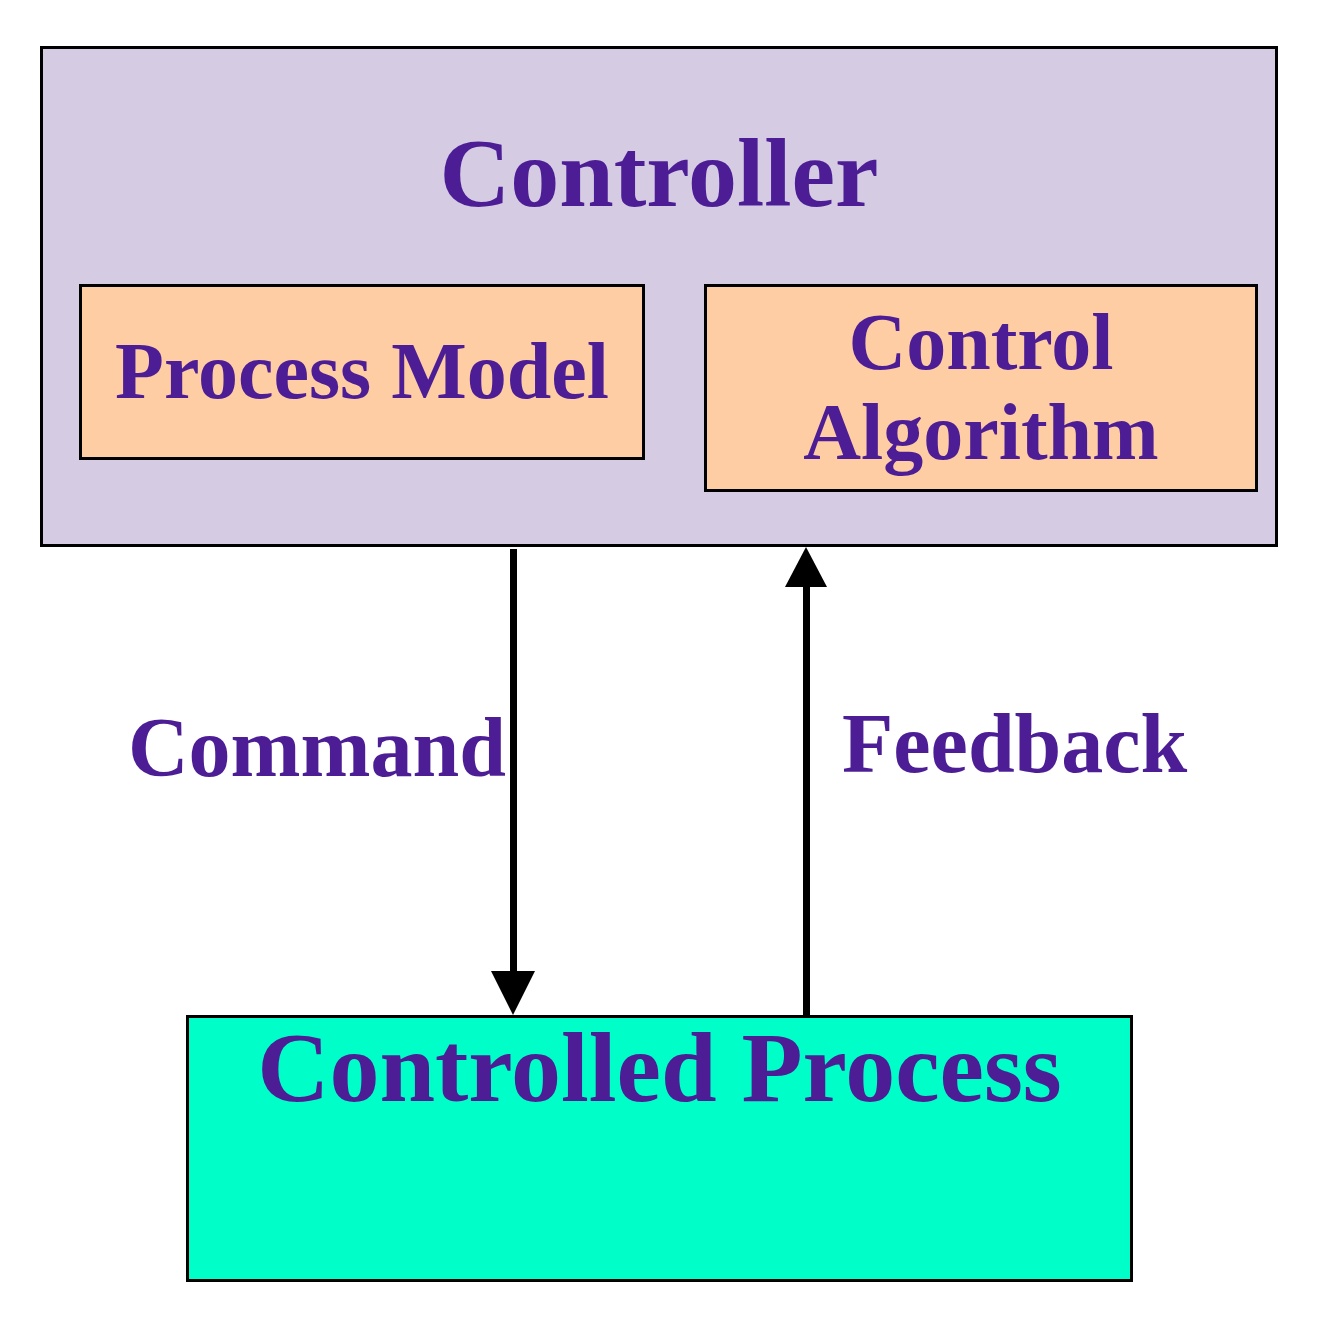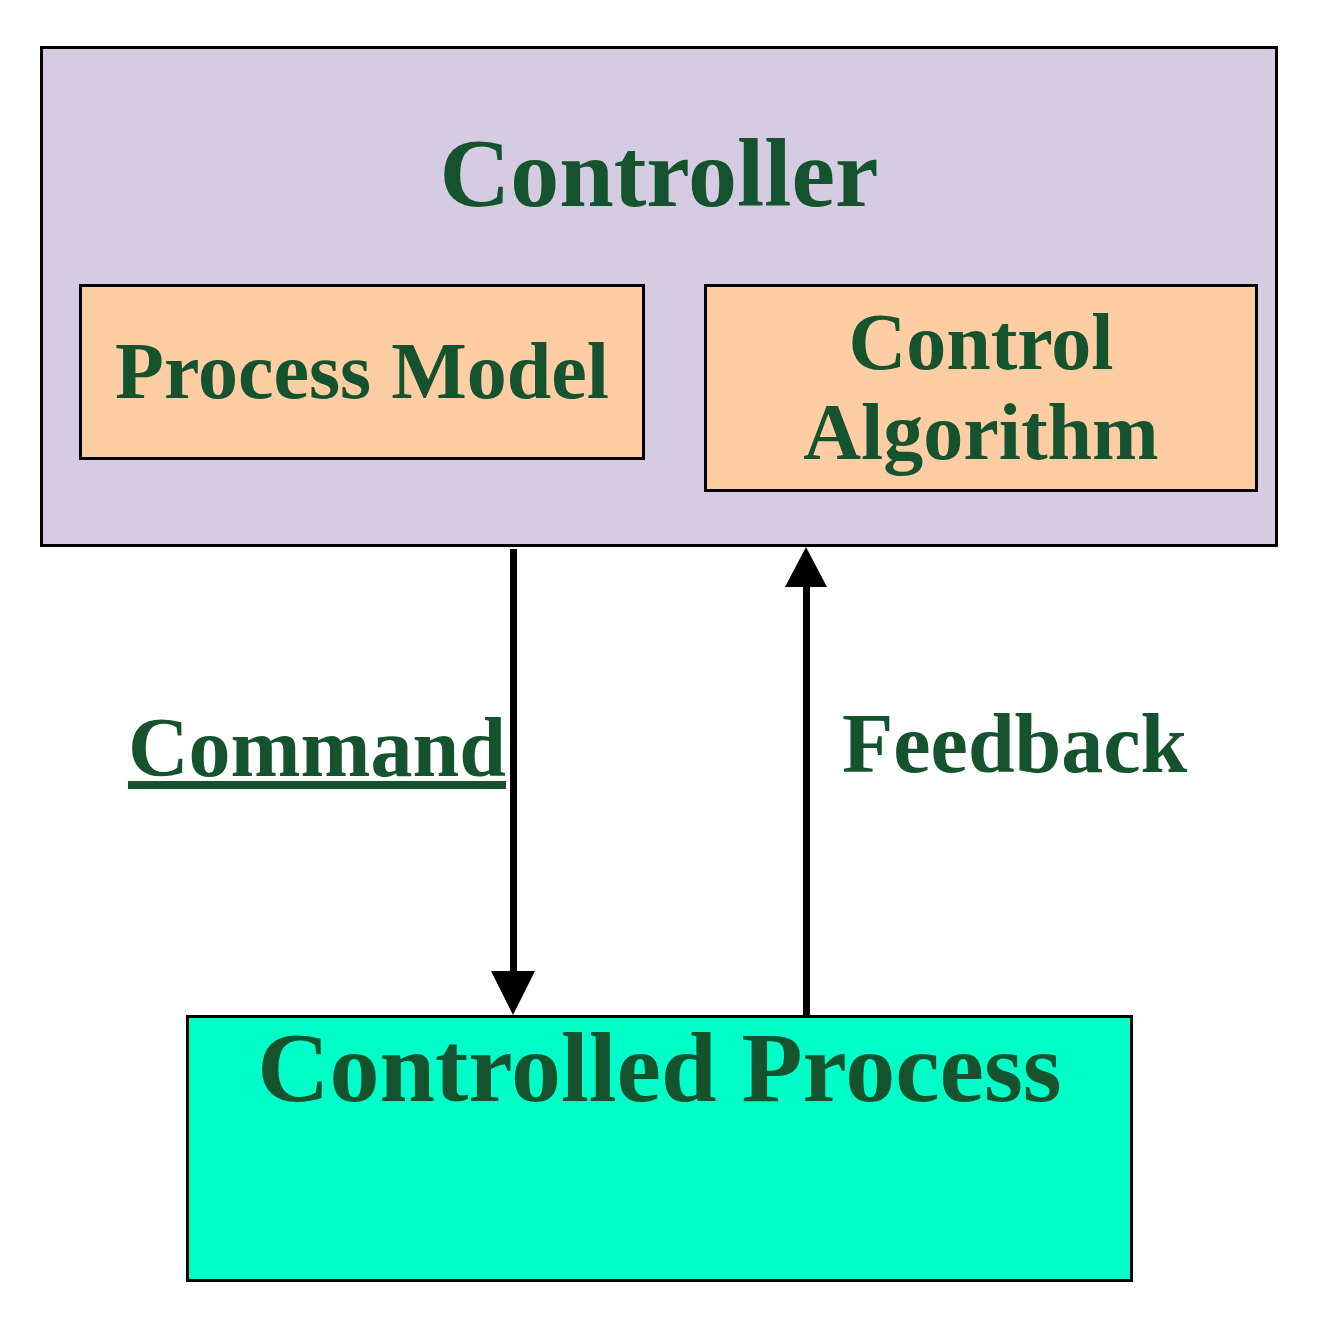--- a/index.html
+++ b/index.html
@@ -7,21 +7,21 @@
     padding: 0;
     background: #ffffff;
   }
   .canvas {
     position: relative;
     width: 1320px;
     height: 1320px;
     background: #ffffff;
     font-family: "Liberation Serif", serif;
     font-weight: bold;
-    color: #14532d;
+    color: #4c1d95;
     overflow: hidden;
   }
   .box {
     position: absolute;
     box-sizing: border-box;
     border: 3px solid #000000;
   }
   .controller-box {
     left: 40px;
     top: 46px;
@@ -113,21 +113,20 @@
     position: absolute;
     font-size: 84px;
     line-height: 1;
     white-space: nowrap;
   }
   .command-label {
     left: 106px;
     top: 706px;
     width: 400px;
     text-align: right;
-    text-decoration: underline;
   }
   .feedback-label {
     left: 842px;
     top: 702px;
     text-align: left;
   }
 </style>
 </head>
 <body>
 

